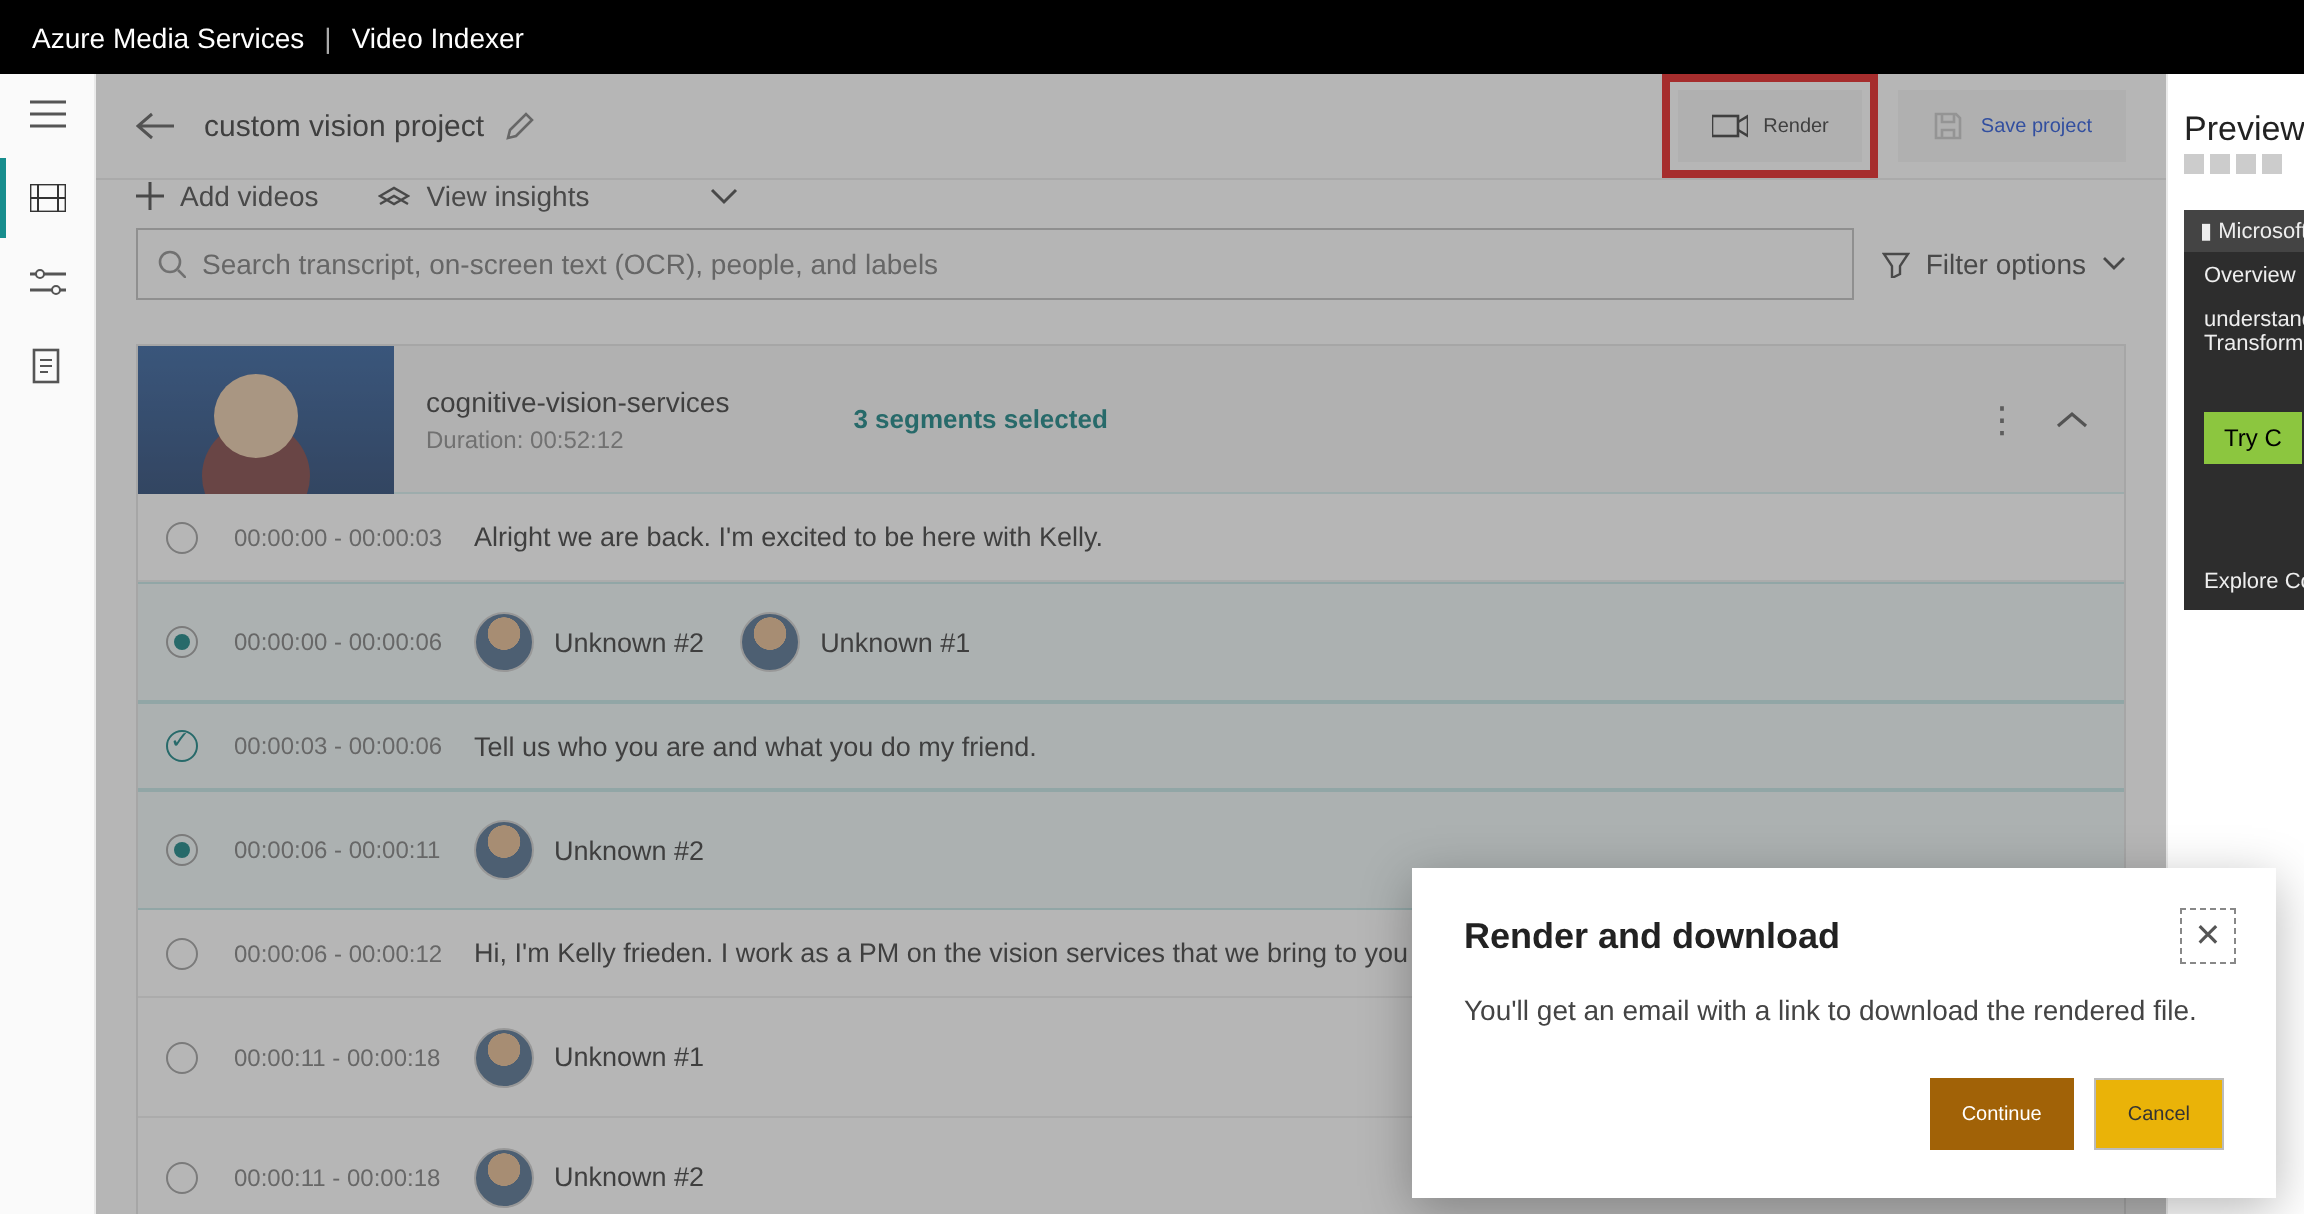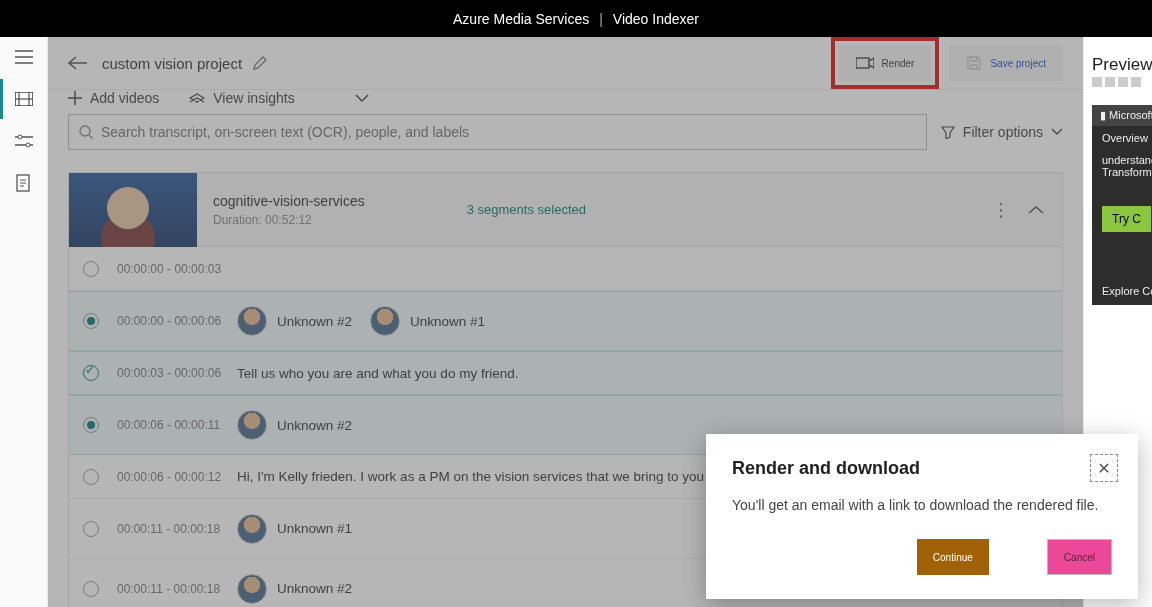--- a/index.html
+++ b/index.html
@@ -1,17 +1,17 @@
 <!DOCTYPE html>
 <html><head>
 <meta charset="utf-8">
 <style>
   * { box-sizing: border-box; margin: 0; padding: 0; font-family: "Segoe UI", Arial, sans-serif; }
   html, body { width: 1152px; height: 607px; overflow: hidden; background: #fff; }
-  .topbar { height: 37px; background: #000; color: #fff; display: flex; align-items: center; padding: 0 16px; font-size: 14px; justify-content: center; }
+  .topbar { height: 37px; background: #000; color: #fff; display: flex; align-items: center; padding: 0 16px; font-size: 14px; }
   .topbar .sep { margin: 0 10px; color: #aaa; }
   .main { display: flex; height: 570px; }
   .leftrail { width: 48px; background: #fafafa; border-right: 1px solid #eaeaea; display: flex; flex-direction: column; align-items: center; padding-top: 10px; gap: 22px; }
   .leftrail .railicon { width: 20px; height: 20px; color: #555; display:flex; align-items:center; justify-content:center; }
   .leftrail .railicon.active { position: relative; }
   .leftrail .railicon.active::before { content:""; position:absolute; left:-14px; top:-10px; bottom:-10px; width:3px; background:#178d8d; }
   .center { flex: 1; display: flex; flex-direction: column; border-right: 1px solid #eaeaea; position: relative; }
   .toolbar1 { height: 56px; display: flex; align-items: center; padding: 0 20px; border-bottom: 1px solid #eaeaea; }
   .backarrow { color: #555; margin-right: 14px; }
   .projtitle { font-size: 15px; color: #333; }
@@ -28,21 +28,21 @@
   .searchbox input { border:none; outline:none; flex:1; background:transparent; font-size:14px; color:#333;}
   .filteropts { display:flex; align-items:center; gap:8px; color:#444; font-size:14px; }
   .videoblock { margin: 8px 20px 0; border:1px solid #e3e3e3; }
   .videohead { display:flex; height:74px; background:#f6f6f6; border-bottom:1px solid #d4eeee; }
   .thumb { width:128px; height:74px; background:linear-gradient(#2a5a9a,#1d3d6d); position:relative; overflow:hidden;}
   .thumb::after{content:"";position:absolute;left:38px;top:14px;width:42px;height:42px;border-radius:50%;background:#e9c8a5;box-shadow:0 30px 0 6px #7a3d3d;}
   .vh-mid { flex:1; display:flex; align-items:center; padding:0 16px; }
   .vh-left { display:flex; flex-direction:column; }
   .vname { font-size:14px; color:#333; }
   .vdur { font-size:12px; color:#888; margin-top:4px; }
-  .segsel { color:#0a7c7c; font-size:13px; margin-left:102px; }
+  .segsel { color:#0a7c7c; font-size:13px; margin-left:62px;font-weight:bold; }
   .vh-right { width:90px; display:flex; align-items:center; justify-content:flex-end; gap:18px; padding-right:18px; color:#666;}
   .row { display:flex; align-items:center; height:44px; border-bottom:1px solid #ededed; padding:0 14px; font-size:13px; color:#333; }
   .row.sel { background:#eef7f7; border-top:1px solid #bfe3e3; border-bottom:1px solid #bfe3e3;}
   .row.bigsel { height:60px; }
   .rb { width:16px; height:16px; border:1px solid #999; border-radius:50%; margin-right:18px; position:relative; flex-shrink:0;}
   .rb.on::after{content:"";position:absolute;left:3px;top:3px;width:8px;height:8px;border-radius:50%;background:#0a7c7c;}
   .rb.check{border-color:#0a7c7c;}
   .rb.check::after{content:"✓";position:absolute;left:1px;top:-3px;color:#0a7c7c;font-size:12px;}
   .tstamp { width:120px; color:#777; font-size:12px; }
   .avatar { width:30px; height:30px; border-radius:50%; background:radial-gradient(circle at 50% 35%, #e6b98c 35%, #4a6a8a 36%); border:1px solid #ccc; margin-right:10px; flex-shrink:0;}
@@ -52,21 +52,21 @@
   .preview .pvbox .trybtn { background:#8cc63f; color:#000; padding:6px 10px; display:inline-block; margin-top:28px; font-size:12px;}
   .preview .toprow { display:flex; gap:3px; margin-bottom:6px; margin-top:2px;}
   .preview .toprow span{width:10px;height:10px;background:#ccc;}
   .overlay { position:absolute; inset:0; background:rgba(80,80,80,0.42); pointer-events:none; }
   .dialog { position:absolute; right:14px; bottom:8px; width:432px; background:#fff; box-shadow:0 6px 24px rgba(0,0,0,0.28); padding:24px 26px; z-index:10;}
   .dialog h3 { font-size:18px; font-weight:600; color:#222; margin-bottom:18px;}
   .dialog p { font-size:14px; color:#444; margin-bottom:26px;}
   .dialog .dbtns { display:flex; justify-content:flex-end; gap:10px;}
   .dialog .closebox { position:absolute; right:20px; top:20px; width:28px; height:28px; border:1px dashed #888; display:flex; align-items:center; justify-content:center; color:#555; font-size:16px;}
   .btn-primary { background:#a16207; color:#fff; border:none;}
-  .btn-secondary { background:#ec4899; color:#333; border:1px solid #bbb;margin-left:48px;}
+  .btn-secondary { background:#eab308; color:#333; border:1px solid #bbb;}
   svg { display:block; }
 </style>
 </head>
 <body>
 
 <div class="topbar">
   <span>Azure Media Services</span>
   <span class="sep">|</span>
   <span>Video Indexer</span>
 </div>
@@ -185,20 +185,21 @@
             <svg width="16" height="10" viewBox="0 0 16 10">
                 <path d="M1 8l7-6 7 6" fill="none" stroke="#555" stroke-width="1.6"></path>
               </svg>
           </span>
         </div>
       </div>
       <div id="rows-container">
           <div class="row">
             <span class="rb"></span>
             <span class="tstamp">00:00:00 - 00:00:03</span>
+            <span class="rowtext">Alright we are back. I'm excited to be here with Kelly.</span>
           </div>
           <div class="row sel bigsel">
             <span class="rb on"></span>
             <span class="tstamp">00:00:00 - 00:00:06</span>
             <span class="avatar"></span>
             <span class="rowtext">Unknown #2</span>
             <span style="width:18px"></span>
             <span class="avatar"></span>
             <span class="rowtext">Unknown #1</span>
           </div>

